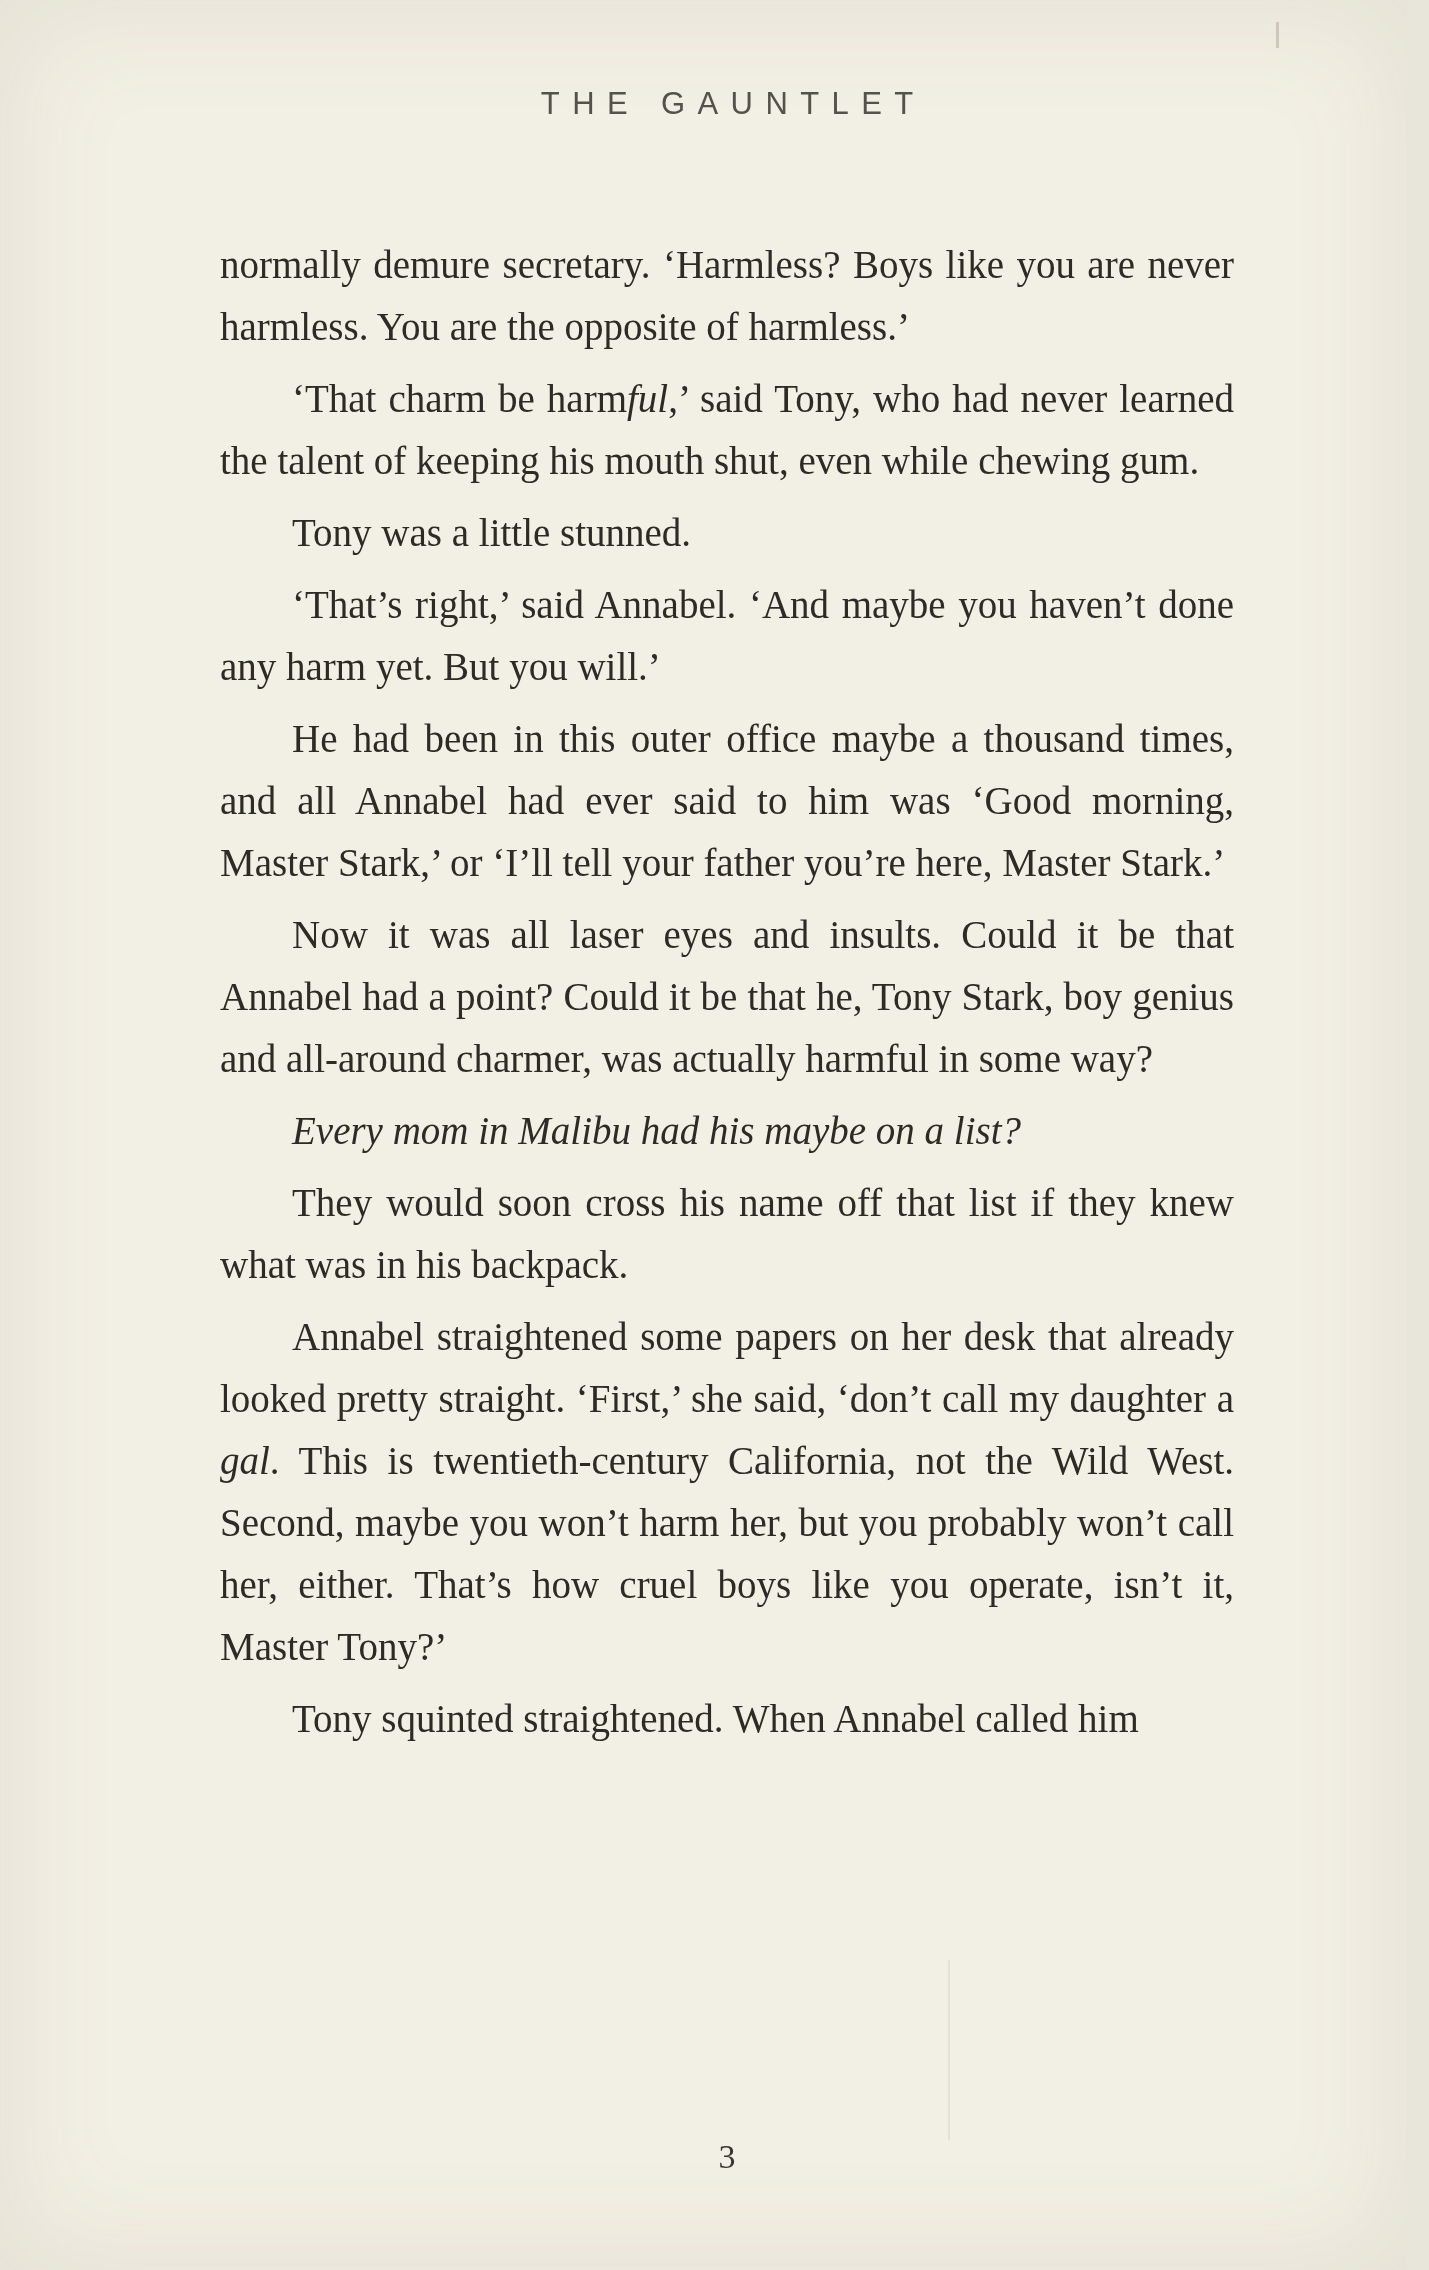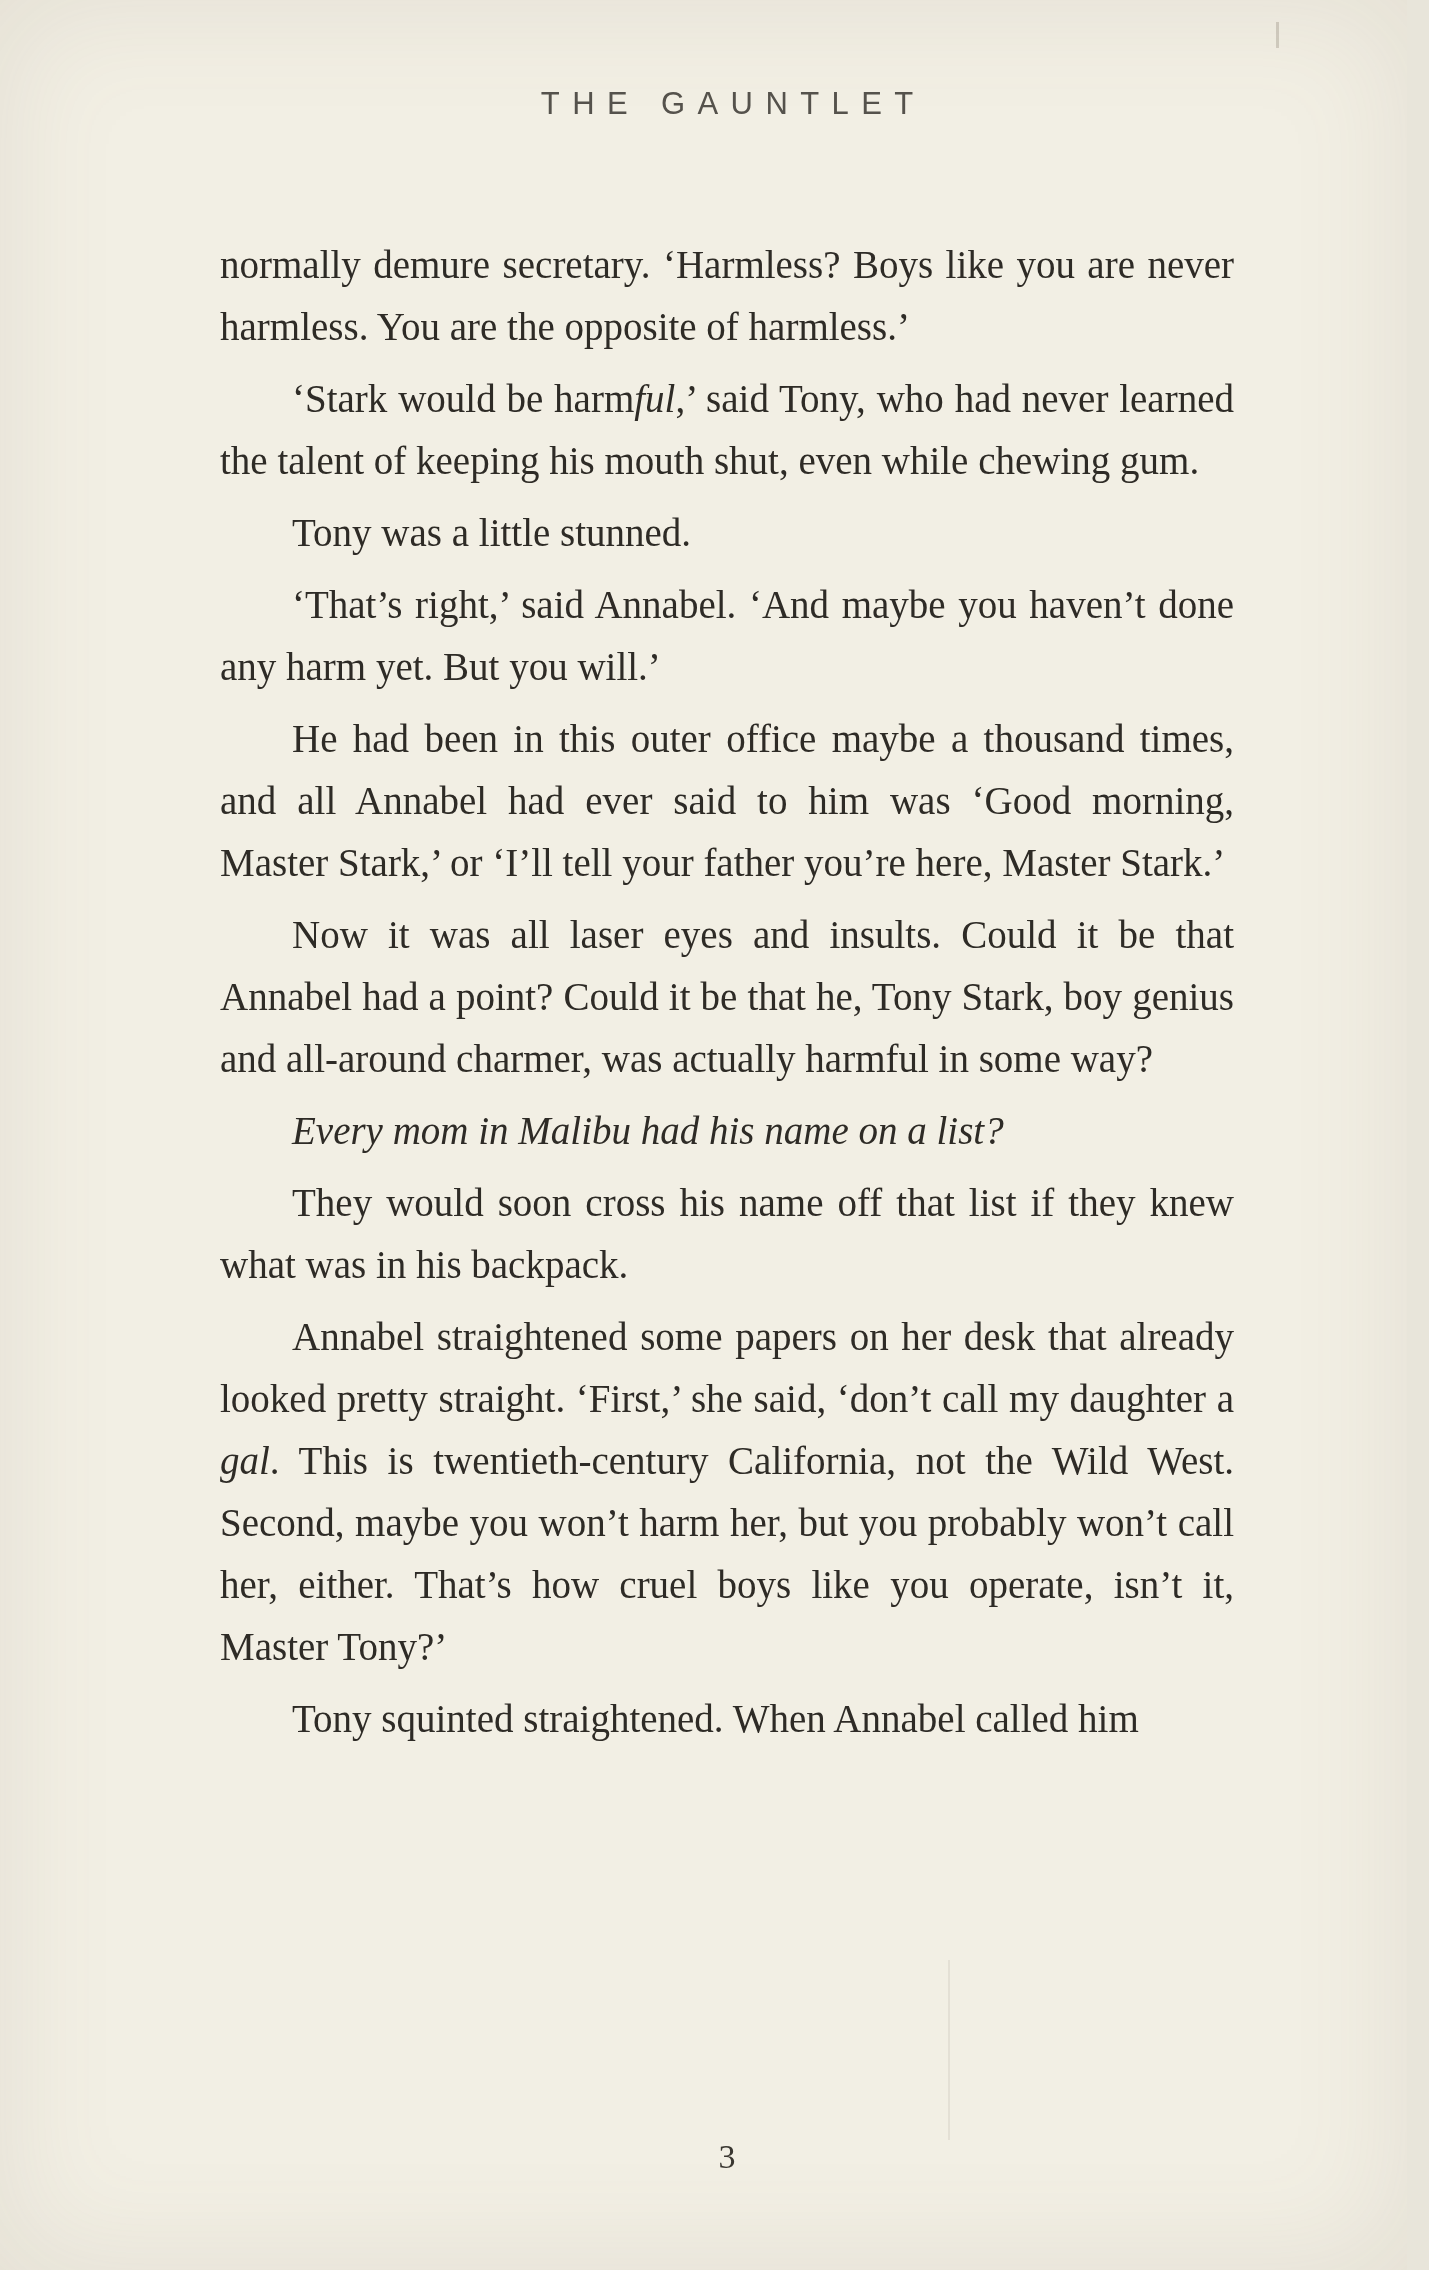--- a/index.html
+++ b/index.html
@@ -78,26 +78,26 @@
   }
 </style>
 </head>
 <body>
 
 <div class="page">
   <div class="running-head">THE GAUNTLET</div>
 
   <div class="body-text">
       <p class=""><span>normally demure secretary. ‘Harmless? Boys like you are never harmless. You are the opposite of harmless.’</span></p>
-      <p class="indent"><span>‘Stark would be harm</span><span class="italic">ful</span><span>,’ said Tony, who had never learned the talent of keeping his mouth shut, even while chewing gum.</span></p>
+      <p class="indent"><span>‘That charm be harm</span><span class="italic">ful</span><span>,’ said Tony, who had never learned the talent of keeping his mouth shut, even while chewing gum.</span></p>
       <p class="indent"><span>Tony was a little stunned.</span></p>
       <p class="indent"><span>‘That’s right,’ said Annabel. ‘And maybe you haven’t done any harm yet. But you will.’</span></p>
       <p class="indent"><span>He had been in this outer office maybe a thousand times, and all Annabel had ever said to him was ‘Good morning, Master Stark,’ or ‘I’ll tell your father you’re here, Master Stark.’</span></p>
       <p class="indent"><span>Now it was all laser eyes and insults. Could it be that Annabel had a point? Could it be that he, Tony Stark, boy genius and all-around charmer, was actually harmful in some way?</span></p>
-      <p class="indent"><span class="italic">Every mom in Malibu had his name on a list?</span></p>
+      <p class="indent"><span class="italic">Every mom in Malibu had his maybe on a list?</span></p>
       <p class="indent"><span>They would soon cross his name off that list if they knew what was in his backpack.</span></p>
       <p class="indent"><span>Annabel straightened some papers on her desk that already looked pretty straight. ‘First,’ she said, ‘don’t call my daughter a </span><span class="italic">gal</span><span>. This is twentieth-century California, not the Wild West. Second, maybe you won’t harm her, but you probably won’t call her, either. That’s how cruel boys like you operate, isn’t it, Master Tony?’</span></p>
       <p class="indent"><span>Tony squinted straightened. When Annabel called him</span></p>
     </div>
 
   <div class="page-number">3</div>
 
   <div class="scan-mark tick"></div>
   <div class="scan-mark crease"></div>
 </div>

